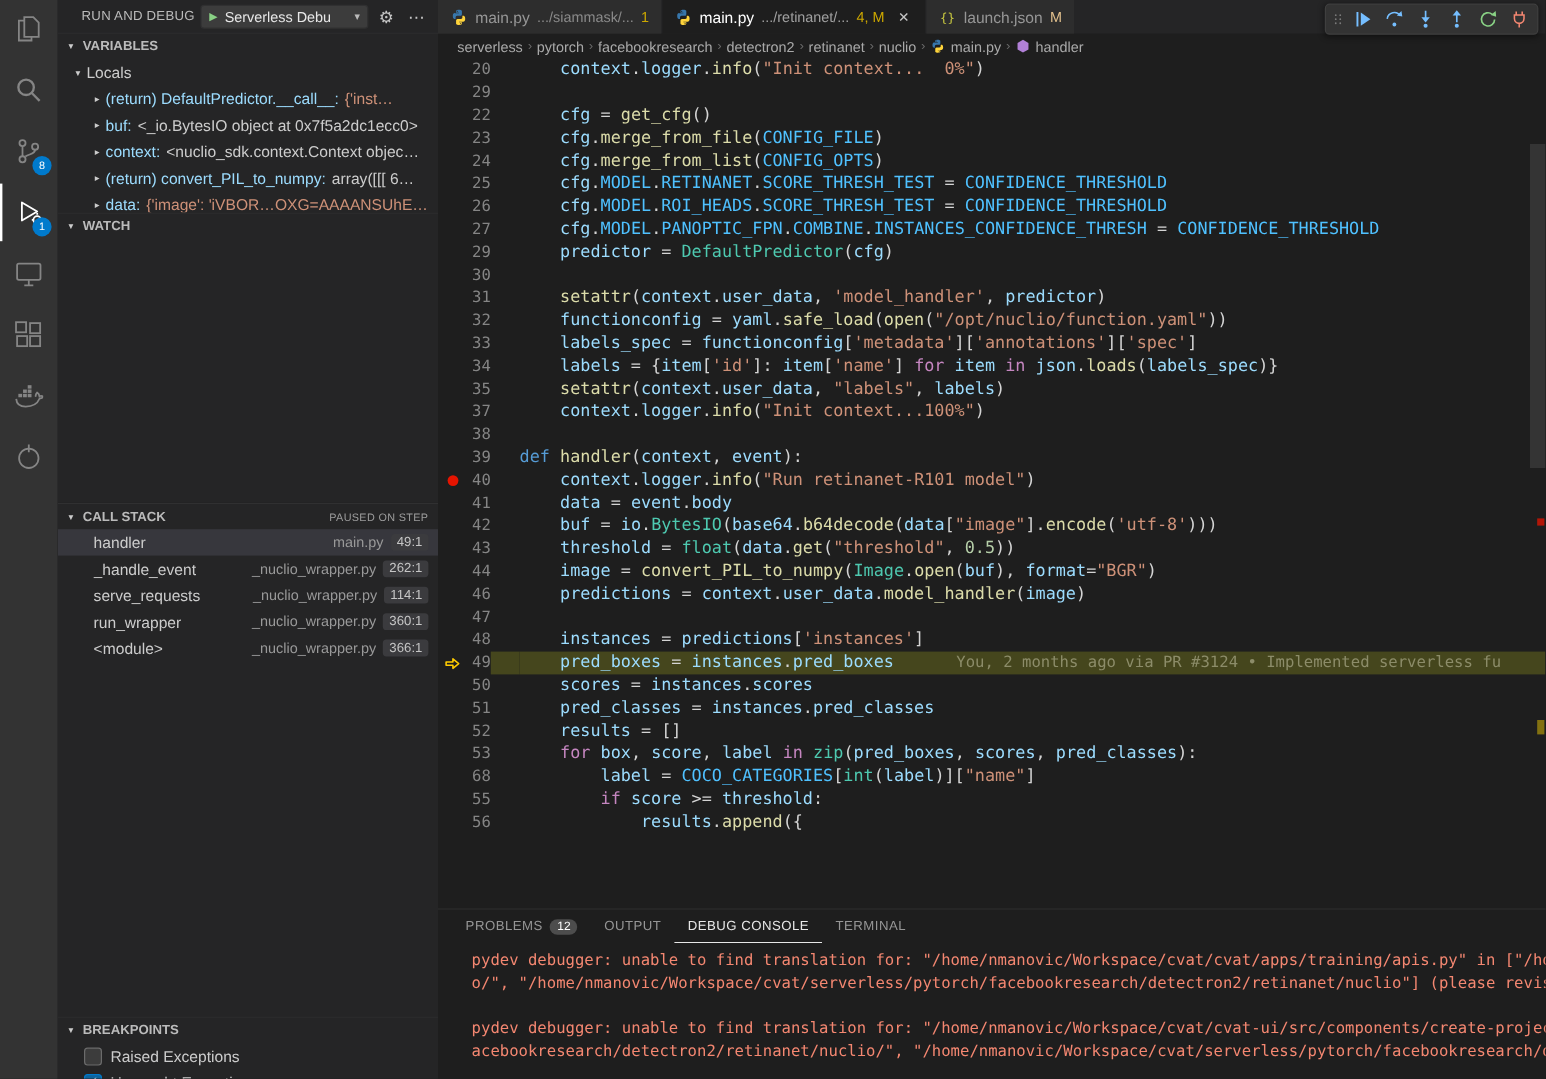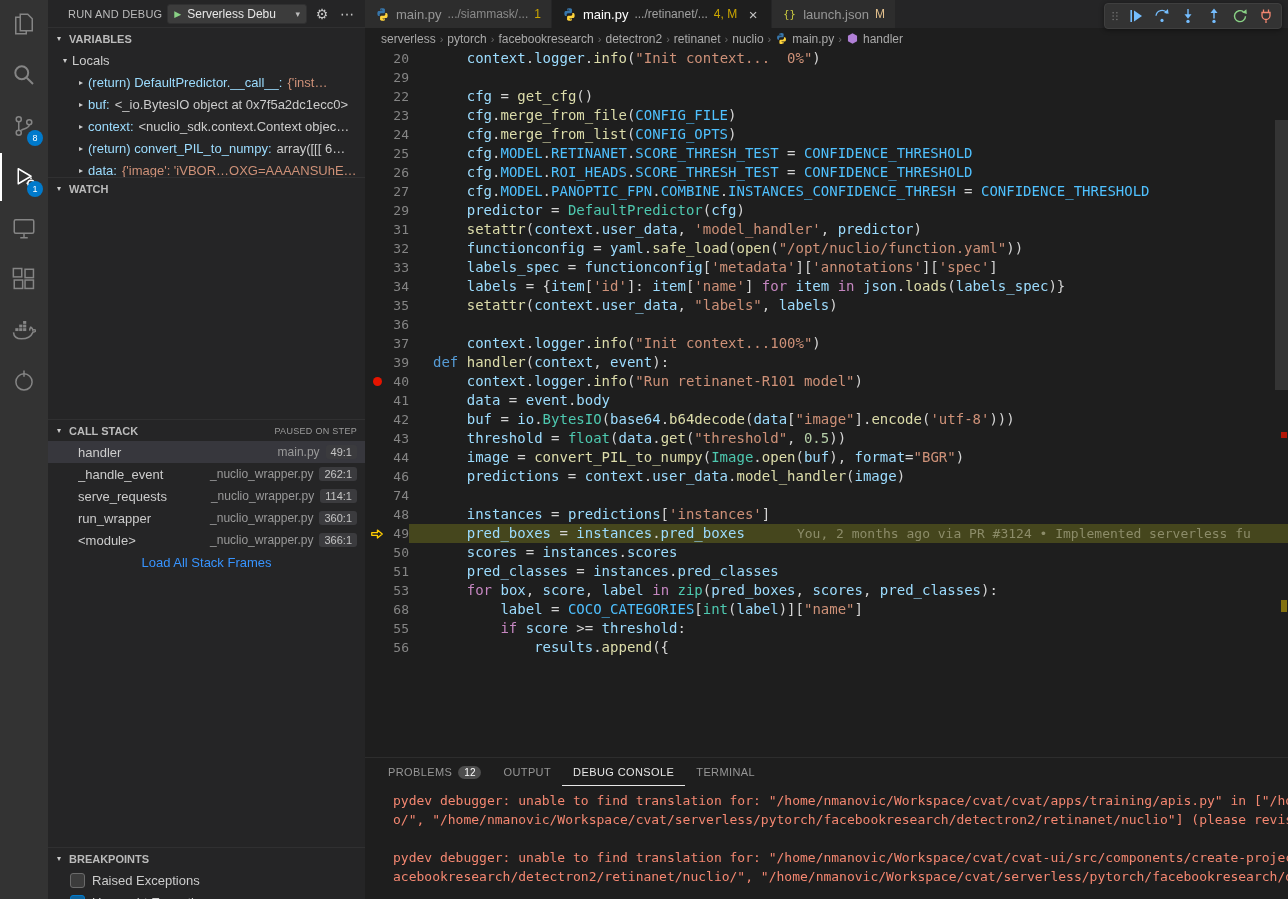--- a/index.html
+++ b/index.html
@@ -263,21 +263,20 @@
             <span class="frame-name">run_wrapper</span>
             <span class="frame-file">_nuclio_wrapper.py</span>
             <span class="frame-loc">360:1</span>
           </div>
           <div class="frame-row">
             <span class="frame-name">&lt;module&gt;</span>
             <span class="frame-file">_nuclio_wrapper.py</span>
             <span class="frame-loc">366:1</span>
           </div>
         </div>
-      <div class="load-link">Load All Stack Frames</div>
     </div>
 
     <div class="section bp-section">
       <div class="sec-header">
         <span class="tw">▾</span>
         <span>BREAKPOINTS</span>
       </div>
       <div class="sec-body" id="breakpoints-body">
           <div class="bp-row">
             <span class="cb"></span>
@@ -420,20 +419,26 @@
           <span class="lbody"><span class="tk" style="color: rgb(212, 212, 212);">    </span><span class="tk" style="color: rgb(156, 220, 254);">cfg</span><span class="tk" style="color: rgb(212, 212, 212);">.</span><span class="tk" style="color: rgb(79, 193, 255);">MODEL</span><span class="tk" style="color: rgb(212, 212, 212);">.</span><span class="tk" style="color: rgb(79, 193, 255);">PANOPTIC_FPN</span><span class="tk" style="color: rgb(212, 212, 212);">.</span><span class="tk" style="color: rgb(79, 193, 255);">COMBINE</span><span class="tk" style="color: rgb(212, 212, 212);">.</span><span class="tk" style="color: rgb(79, 193, 255);">INSTANCES_CONFIDENCE_THRESH</span><span class="tk" style="color: rgb(212, 212, 212);"> = </span><span class="tk" style="color: rgb(79, 193, 255);">CONFIDENCE_THRESHOLD</span></span>
         </div>
         <div class="line">
           <span class="glyph"></span>
           <span class="lnum">29</span>
           <span class="lgap"></span>
           <span class="lbody"><span class="tk" style="color: rgb(212, 212, 212);">    </span><span class="tk" style="color: rgb(156, 220, 254);">predictor</span><span class="tk" style="color: rgb(212, 212, 212);"> = </span><span class="tk" style="color: rgb(78, 201, 176);">DefaultPredictor</span><span class="tk" style="color: rgb(212, 212, 212);">(</span><span class="tk" style="color: rgb(156, 220, 254);">cfg</span><span class="tk" style="color: rgb(212, 212, 212);">)</span></span>
         </div>
         <div class="line">
           <span class="glyph"></span>
+          <span class="lnum">30</span>
+          <span class="lgap"></span>
+          <span class="lbody"></span>
+        </div>
+        <div class="line">
+          <span class="glyph"></span>
           <span class="lnum">31</span>
           <span class="lgap"></span>
           <span class="lbody"><span class="tk" style="color: rgb(212, 212, 212);">    </span><span class="tk" style="color: rgb(220, 220, 170);">setattr</span><span class="tk" style="color: rgb(212, 212, 212);">(</span><span class="tk" style="color: rgb(156, 220, 254);">context</span><span class="tk" style="color: rgb(212, 212, 212);">.</span><span class="tk" style="color: rgb(156, 220, 254);">user_data</span><span class="tk" style="color: rgb(212, 212, 212);">, </span><span class="tk" style="color: rgb(206, 145, 120);">'model_handler'</span><span class="tk" style="color: rgb(212, 212, 212);">, </span><span class="tk" style="color: rgb(156, 220, 254);">predictor</span><span class="tk" style="color: rgb(212, 212, 212);">)</span></span>
         </div>
         <div class="line">
           <span class="glyph"></span>
           <span class="lnum">32</span>
           <span class="lgap"></span>
           <span class="lbody"><span class="tk" style="color: rgb(212, 212, 212);">    </span><span class="tk" style="color: rgb(156, 220, 254);">functionconfig</span><span class="tk" style="color: rgb(212, 212, 212);"> = </span><span class="tk" style="color: rgb(156, 220, 254);">yaml</span><span class="tk" style="color: rgb(212, 212, 212);">.</span><span class="tk" style="color: rgb(220, 220, 170);">safe_load</span><span class="tk" style="color: rgb(212, 212, 212);">(</span><span class="tk" style="color: rgb(220, 220, 170);">open</span><span class="tk" style="color: rgb(212, 212, 212);">(</span><span class="tk" style="color: rgb(206, 145, 120);">"/opt/nuclio/function.yaml"</span><span class="tk" style="color: rgb(212, 212, 212);">))</span></span>
         </div>
@@ -450,29 +455,29 @@
           <span class="lbody"><span class="tk" style="color: rgb(212, 212, 212);">    </span><span class="tk" style="color: rgb(156, 220, 254);">labels</span><span class="tk" style="color: rgb(212, 212, 212);"> = {</span><span class="tk" style="color: rgb(156, 220, 254);">item</span><span class="tk" style="color: rgb(212, 212, 212);">[</span><span class="tk" style="color: rgb(206, 145, 120);">'id'</span><span class="tk" style="color: rgb(212, 212, 212);">]: </span><span class="tk" style="color: rgb(156, 220, 254);">item</span><span class="tk" style="color: rgb(212, 212, 212);">[</span><span class="tk" style="color: rgb(206, 145, 120);">'name'</span><span class="tk" style="color: rgb(212, 212, 212);">] </span><span class="tk" style="color: rgb(197, 134, 192);">for</span><span class="tk" style="color: rgb(212, 212, 212);"> </span><span class="tk" style="color: rgb(156, 220, 254);">item</span><span class="tk" style="color: rgb(212, 212, 212);"> </span><span class="tk" style="color: rgb(197, 134, 192);">in</span><span class="tk" style="color: rgb(212, 212, 212);"> </span><span class="tk" style="color: rgb(156, 220, 254);">json</span><span class="tk" style="color: rgb(212, 212, 212);">.</span><span class="tk" style="color: rgb(220, 220, 170);">loads</span><span class="tk" style="color: rgb(212, 212, 212);">(</span><span class="tk" style="color: rgb(156, 220, 254);">labels_spec</span><span class="tk" style="color: rgb(212, 212, 212);">)}</span></span>
         </div>
         <div class="line">
           <span class="glyph"></span>
           <span class="lnum">35</span>
           <span class="lgap"></span>
           <span class="lbody"><span class="tk" style="color: rgb(212, 212, 212);">    </span><span class="tk" style="color: rgb(220, 220, 170);">setattr</span><span class="tk" style="color: rgb(212, 212, 212);">(</span><span class="tk" style="color: rgb(156, 220, 254);">context</span><span class="tk" style="color: rgb(212, 212, 212);">.</span><span class="tk" style="color: rgb(156, 220, 254);">user_data</span><span class="tk" style="color: rgb(212, 212, 212);">, </span><span class="tk" style="color: rgb(206, 145, 120);">"labels"</span><span class="tk" style="color: rgb(212, 212, 212);">, </span><span class="tk" style="color: rgb(156, 220, 254);">labels</span><span class="tk" style="color: rgb(212, 212, 212);">)</span></span>
         </div>
         <div class="line">
           <span class="glyph"></span>
-          <span class="lnum">36</span>
+          <span class="lnum">37</span>
+          <span class="lgap"></span>
+          <span class="lbody"><span class="tk" style="color: rgb(212, 212, 212);">    </span><span class="tk" style="color: rgb(156, 220, 254);">context</span><span class="tk" style="color: rgb(212, 212, 212);">.</span><span class="tk" style="color: rgb(156, 220, 254);">logger</span><span class="tk" style="color: rgb(212, 212, 212);">.</span><span class="tk" style="color: rgb(220, 220, 170);">info</span><span class="tk" style="color: rgb(212, 212, 212);">(</span><span class="tk" style="color: rgb(206, 145, 120);">"Init context...100%"</span><span class="tk" style="color: rgb(212, 212, 212);">)</span></span>
+        </div>
+        <div class="line">
+          <span class="glyph"></span>
+          <span class="lnum">38</span>
           <span class="lgap"></span>
           <span class="lbody"></span>
-        </div>
-        <div class="line">
-          <span class="glyph"></span>
-          <span class="lnum">37</span>
-          <span class="lgap"></span>
-          <span class="lbody"><span class="tk" style="color: rgb(212, 212, 212);">    </span><span class="tk" style="color: rgb(156, 220, 254);">context</span><span class="tk" style="color: rgb(212, 212, 212);">.</span><span class="tk" style="color: rgb(156, 220, 254);">logger</span><span class="tk" style="color: rgb(212, 212, 212);">.</span><span class="tk" style="color: rgb(220, 220, 170);">info</span><span class="tk" style="color: rgb(212, 212, 212);">(</span><span class="tk" style="color: rgb(206, 145, 120);">"Init context...100%"</span><span class="tk" style="color: rgb(212, 212, 212);">)</span></span>
         </div>
         <div class="line">
           <span class="glyph"></span>
           <span class="lnum">39</span>
           <span class="lgap"></span>
           <span class="lbody"><span class="tk" style="color: rgb(86, 156, 214);">def</span><span class="tk" style="color: rgb(212, 212, 212);"> </span><span class="tk" style="color: rgb(220, 220, 170);">handler</span><span class="tk" style="color: rgb(212, 212, 212);">(</span><span class="tk" style="color: rgb(156, 220, 254);">context</span><span class="tk" style="color: rgb(212, 212, 212);">, </span><span class="tk" style="color: rgb(156, 220, 254);">event</span><span class="tk" style="color: rgb(212, 212, 212);">):</span></span>
         </div>
         <div class="line">
           <span class="glyph">
             <span class="bp-dot"></span>
@@ -506,21 +511,21 @@
           <span class="lbody"><span class="tk" style="color: rgb(212, 212, 212);">    </span><span class="tk" style="color: rgb(156, 220, 254);">image</span><span class="tk" style="color: rgb(212, 212, 212);"> = </span><span class="tk" style="color: rgb(220, 220, 170);">convert_PIL_to_numpy</span><span class="tk" style="color: rgb(212, 212, 212);">(</span><span class="tk" style="color: rgb(78, 201, 176);">Image</span><span class="tk" style="color: rgb(212, 212, 212);">.</span><span class="tk" style="color: rgb(220, 220, 170);">open</span><span class="tk" style="color: rgb(212, 212, 212);">(</span><span class="tk" style="color: rgb(156, 220, 254);">buf</span><span class="tk" style="color: rgb(212, 212, 212);">), </span><span class="tk" style="color: rgb(156, 220, 254);">format</span><span class="tk" style="color: rgb(212, 212, 212);">=</span><span class="tk" style="color: rgb(206, 145, 120);">"BGR"</span><span class="tk" style="color: rgb(212, 212, 212);">)</span></span>
         </div>
         <div class="line">
           <span class="glyph"></span>
           <span class="lnum">46</span>
           <span class="lgap"></span>
           <span class="lbody"><span class="tk" style="color: rgb(212, 212, 212);">    </span><span class="tk" style="color: rgb(156, 220, 254);">predictions</span><span class="tk" style="color: rgb(212, 212, 212);"> = </span><span class="tk" style="color: rgb(156, 220, 254);">context</span><span class="tk" style="color: rgb(212, 212, 212);">.</span><span class="tk" style="color: rgb(156, 220, 254);">user_data</span><span class="tk" style="color: rgb(212, 212, 212);">.</span><span class="tk" style="color: rgb(220, 220, 170);">model_handler</span><span class="tk" style="color: rgb(212, 212, 212);">(</span><span class="tk" style="color: rgb(156, 220, 254);">image</span><span class="tk" style="color: rgb(212, 212, 212);">)</span></span>
         </div>
         <div class="line">
           <span class="glyph"></span>
-          <span class="lnum">74</span>
+          <span class="lnum">47</span>
           <span class="lgap"></span>
           <span class="lbody"></span>
         </div>
         <div class="line">
           <span class="glyph"></span>
           <span class="lnum">48</span>
           <span class="lgap"></span>
           <span class="lbody"><span class="tk" style="color: rgb(212, 212, 212);">    </span><span class="tk" style="color: rgb(156, 220, 254);">instances</span><span class="tk" style="color: rgb(212, 212, 212);"> = </span><span class="tk" style="color: rgb(156, 220, 254);">predictions</span><span class="tk" style="color: rgb(212, 212, 212);">[</span><span class="tk" style="color: rgb(206, 145, 120);">'instances'</span><span class="tk" style="color: rgb(212, 212, 212);">]</span></span>
         </div>
         <div class="line cur">
@@ -539,20 +544,26 @@
           <span class="glyph"></span>
           <span class="lnum">50</span>
           <span class="lgap"></span>
           <span class="lbody"><span class="tk" style="color: rgb(212, 212, 212);">    </span><span class="tk" style="color: rgb(156, 220, 254);">scores</span><span class="tk" style="color: rgb(212, 212, 212);"> = </span><span class="tk" style="color: rgb(156, 220, 254);">instances</span><span class="tk" style="color: rgb(212, 212, 212);">.</span><span class="tk" style="color: rgb(156, 220, 254);">scores</span></span>
         </div>
         <div class="line">
           <span class="glyph"></span>
           <span class="lnum">51</span>
           <span class="lgap"></span>
           <span class="lbody"><span class="tk" style="color: rgb(212, 212, 212);">    </span><span class="tk" style="color: rgb(156, 220, 254);">pred_classes</span><span class="tk" style="color: rgb(212, 212, 212);"> = </span><span class="tk" style="color: rgb(156, 220, 254);">instances</span><span class="tk" style="color: rgb(212, 212, 212);">.</span><span class="tk" style="color: rgb(156, 220, 254);">pred_classes</span></span>
+        </div>
+        <div class="line">
+          <span class="glyph"></span>
+          <span class="lnum">52</span>
+          <span class="lgap"></span>
+          <span class="lbody"><span class="tk" style="color: rgb(212, 212, 212);">    </span><span class="tk" style="color: rgb(156, 220, 254);">results</span><span class="tk" style="color: rgb(212, 212, 212);"> = []</span></span>
         </div>
         <div class="line">
           <span class="glyph"></span>
           <span class="lnum">53</span>
           <span class="lgap"></span>
           <span class="lbody"><span class="tk" style="color: rgb(212, 212, 212);">    </span><span class="tk" style="color: rgb(197, 134, 192);">for</span><span class="tk" style="color: rgb(212, 212, 212);"> </span><span class="tk" style="color: rgb(156, 220, 254);">box</span><span class="tk" style="color: rgb(212, 212, 212);">, </span><span class="tk" style="color: rgb(156, 220, 254);">score</span><span class="tk" style="color: rgb(212, 212, 212);">, </span><span class="tk" style="color: rgb(156, 220, 254);">label</span><span class="tk" style="color: rgb(212, 212, 212);"> </span><span class="tk" style="color: rgb(197, 134, 192);">in</span><span class="tk" style="color: rgb(212, 212, 212);"> </span><span class="tk" style="color: rgb(78, 201, 176);">zip</span><span class="tk" style="color: rgb(212, 212, 212);">(</span><span class="tk" style="color: rgb(156, 220, 254);">pred_boxes</span><span class="tk" style="color: rgb(212, 212, 212);">, </span><span class="tk" style="color: rgb(156, 220, 254);">scores</span><span class="tk" style="color: rgb(212, 212, 212);">, </span><span class="tk" style="color: rgb(156, 220, 254);">pred_classes</span><span class="tk" style="color: rgb(212, 212, 212);">):</span></span>
         </div>
         <div class="line">
           <span class="glyph"></span>
           <span class="lnum">68</span>

